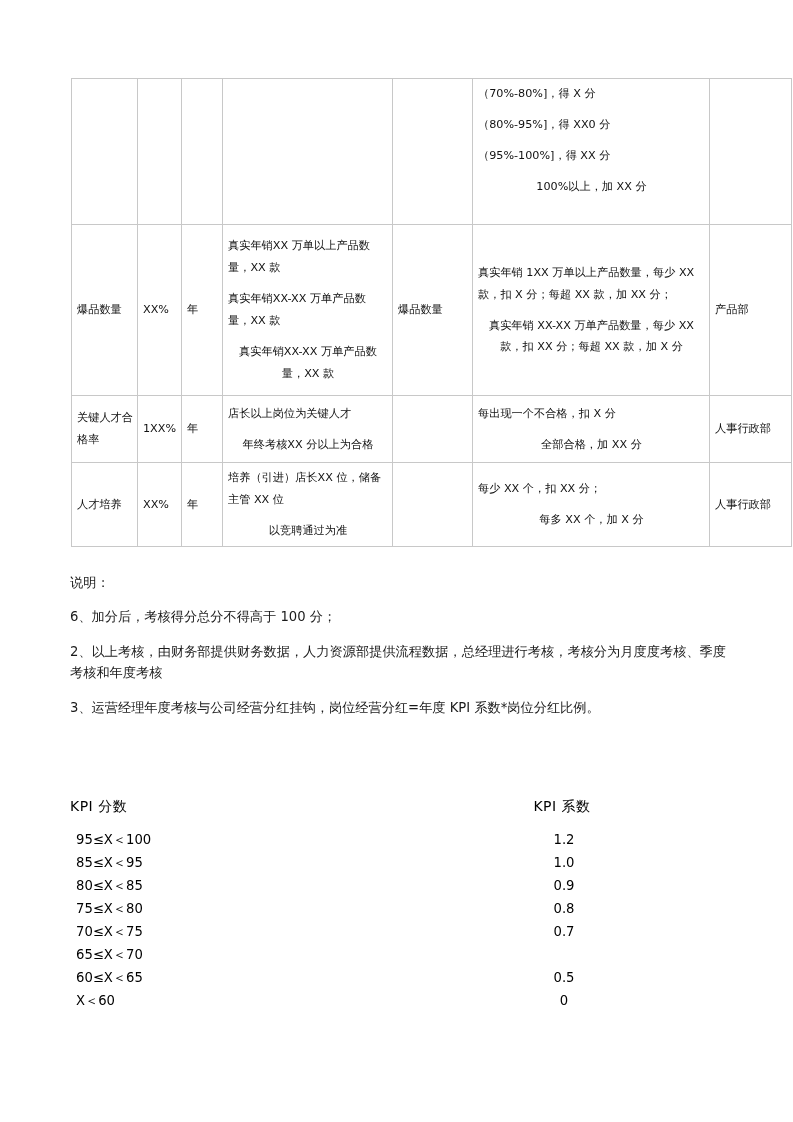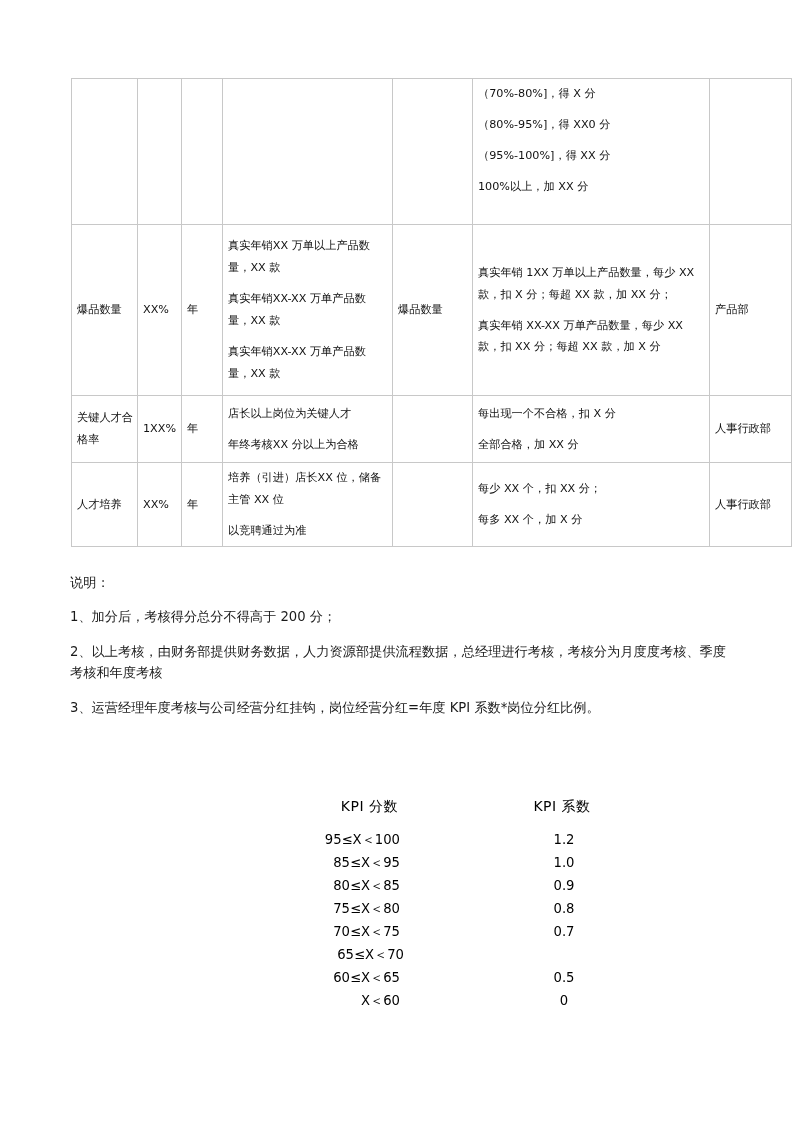--- a/index.html
+++ b/index.html
@@ -41,21 +41,21 @@
   }
   .kpi-table td.c-name   { width: 56px;  text-align: left; }
   .kpi-table td.c-weight { width: 34px;  text-align: left; }
   .kpi-table td.c-cycle  { width: 31px;  text-align: left; }
   .kpi-table td.c-def    { width: 160px; text-align: left; }
   .kpi-table td.c-item   { width: 70px;  text-align: left; }
   .kpi-table td.c-rule   { width: 227px; text-align: left; }
   .kpi-table td.c-dept   { width: 72px;  text-align: left; }
 
   .kpi-table .para { margin: 0 0 9px 0; }
-  .kpi-table .para:last-child { margin-bottom: 0; }
+  .kpi-table .para:last-child { margin-bottom: 0; text-align: center; }
   .kpi-table .nowrapline { white-space: nowrap; }
 
   .row-top td    { height: 137px; vertical-align: top; }
   .row-explode td{ height: 162px; }
   .row-talent td { height: 58px; }
   .row-train td  { height: 75px; }
 
   
   .notes {
     position: absolute;
@@ -80,21 +80,21 @@
   .coef-head, .coef-row {
     display: flex;
     width: 100%;
   }
   .coef-head {
     margin-bottom: 13px;
   }
   .coef-head .col-score,
   .coef-row .col-score {
     width: 50%;
-    text-align: right;
+    text-align: left;
   }
   .coef-head .col-coef,
   .coef-row .col-coef {
     width: 50%;
     text-align: center;
   }
   .coef-head .col-score,
   .coef-head .col-coef {
     font-size: 14px;
     letter-spacing: .5px;
@@ -175,21 +175,21 @@
           <p class="para">每少 XX 个，扣 XX 分；</p>
           <p class="para">每多 XX 个，加 X 分</p>
         </td>
         <td class="c-dept">人事行政部</td>
       </tr>
     </tbody>
   </table>
 
   <div class="notes">
     <p>说明：</p>
-    <p>1、加分后，考核得分总分不得高于 200 分；</p>
+    <p>6、加分后，考核得分总分不得高于 100 分；</p>
     <p class="wide">2、以上考核，由财务部提供财务数据，人力资源部提供流程数据，总经理进行考核，考核分为月度度考核、季度考核和年度考核</p>
     <p>3、运营经理年度考核与公司经营分红挂钩，岗位经营分红=年度 KPI 系数*岗位分红比例。</p>
   </div>
 
   <div class="coef">
     <div class="coef-head">
       <div class="col-score">KPI 分数</div>
       <div class="col-coef">KPI 系数</div>
     </div>
 

